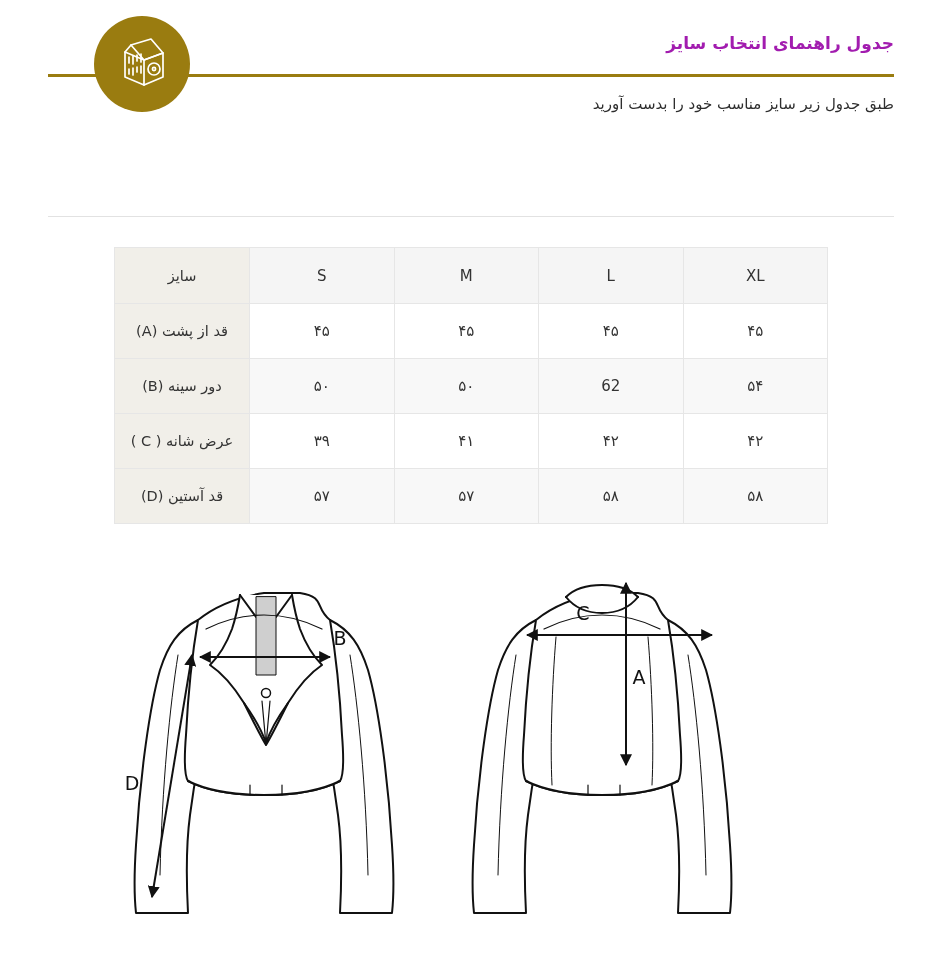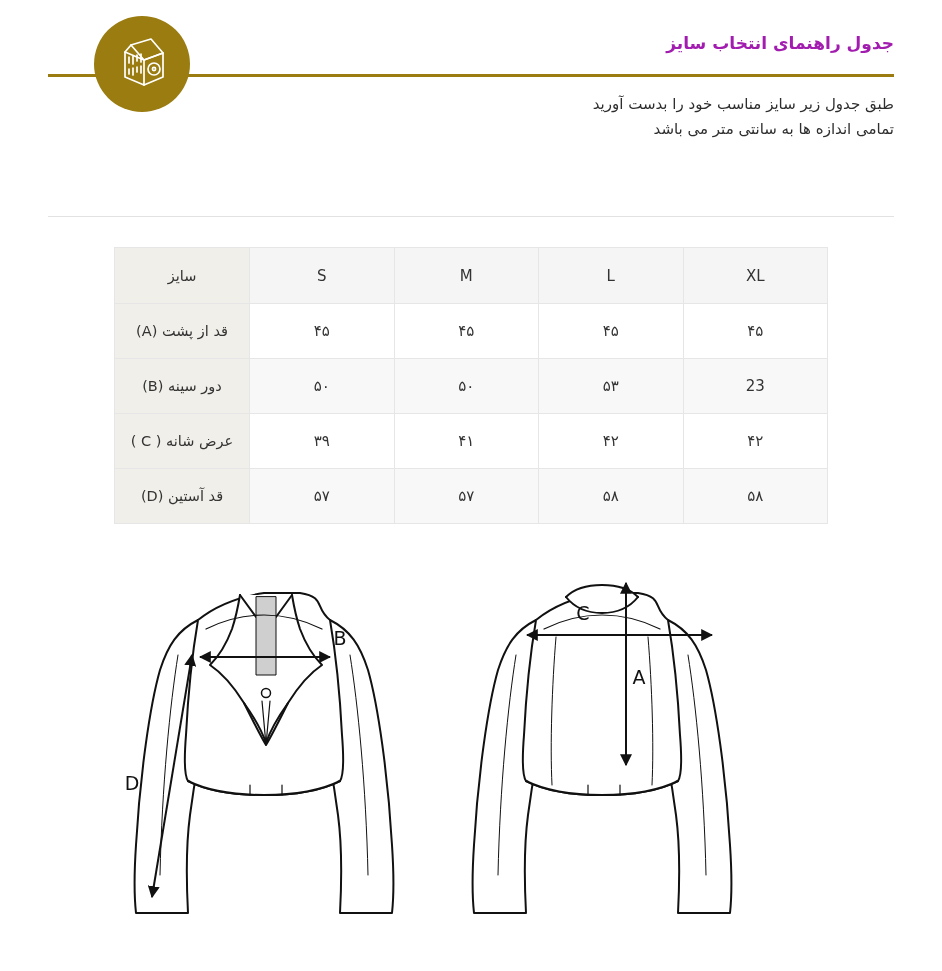--- a/index.html
+++ b/index.html
@@ -159,21 +159,20 @@
         <circle cx="43" cy="36" r="6"></circle>
         <circle cx="43" cy="36" r="1.6"></circle>
       </g>
     </svg>
   </div>
 
   <div class="title">جدول راهنمای انتخاب سایز</div>
 
   <div class="intro">
     <div>طبق جدول زیر سایز مناسب خود را بدست آورید</div>
-    <div>تمامی اندازه ها به سانتی متر می باشد</div>
   </div>
 
   <div class="divider"></div>
 </div>
 
 <div class="table-wrap">
   <table class="size-table">
     <thead>
       <tr>
         <th>XL</th>
@@ -185,22 +184,22 @@
     </thead>
     <tbody>
       <tr>
         <td>۴۵</td>
         <td>۴۵</td>
         <td>۴۵</td>
         <td>۴۵</td>
         <td class="label-col">قد از پشت  (A)</td>
       </tr>
       <tr>
-        <td>23</td>
-        <td>۵۳</td>
+        <td>۵۴</td>
+        <td>62</td>
         <td>۵۰</td>
         <td>۵۰</td>
         <td class="label-col">دور سینه  (B)</td>
       </tr>
       <tr>
         <td>۴۲</td>
         <td>۴۲</td>
         <td>۴۱</td>
         <td>۳۹</td>
         <td class="label-col">عرض شانه ( C )</td>

